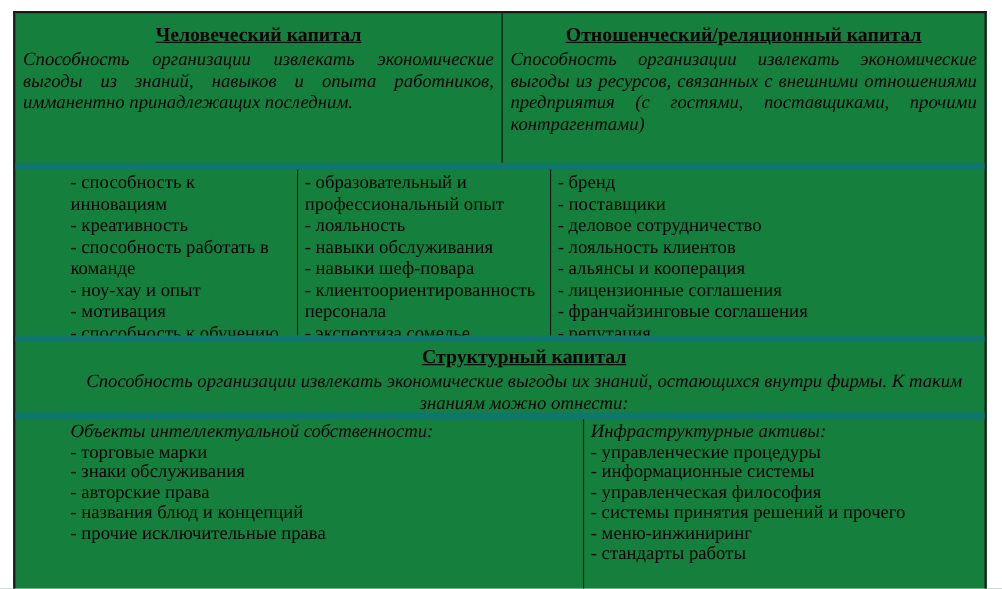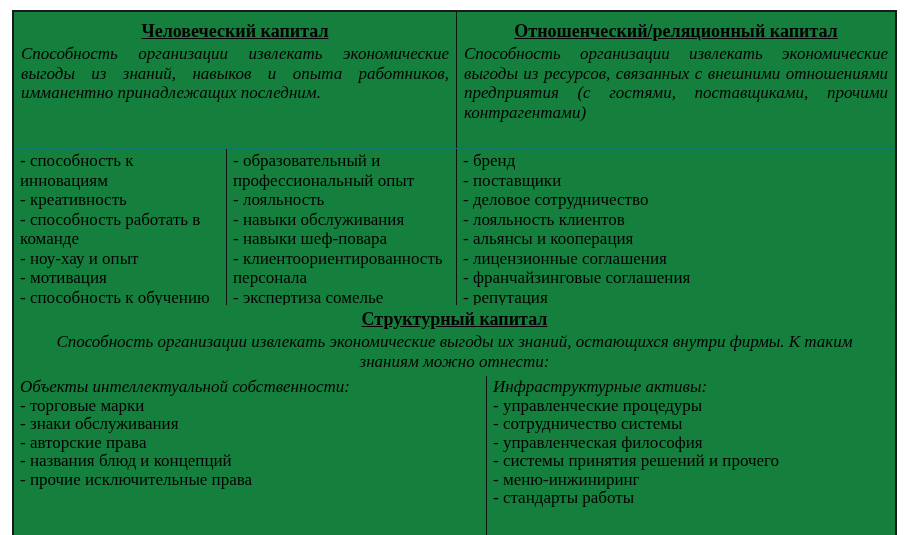--- a/index.html
+++ b/index.html
@@ -14,21 +14,21 @@
   }
   .doc {
     box-sizing: border-box;
     width: 885px;
     margin: 10px 13px 0 12px;
     border: 2px solid #1a1a1a;
     border-bottom: 3px solid #3a3a3a;
     background: #15803d;
   }
   .row { display: flex; box-sizing: border-box; }
-  .row + .row { border-top: 1px solid #0f766e; }
+  .row + .row { border-top: 6px solid #0f766e; padding-left: 44px; }
   .cell { box-sizing: border-box; overflow: hidden; }
   .cell + .cell { border-left: 1px solid #111111; }
 
   .row1 { height: 136px; }
   .row2 { height: 157px; }
   .row3 { height: 70px; }
   .row4 { height: 193px; gap: 30px; }
 
   .row1 .c-left  { width: 442px; }
   .row1 .c-right { flex: 1; }
@@ -132,21 +132,21 @@
       <div class="col-header">Объекты интеллектуальной собственности:</div>
       <div class="li">- торговые марки</div>
       <div class="li">- знаки обслуживания</div>
       <div class="li">- авторские права</div>
       <div class="li">- названия блюд и концепций</div>
       <div class="li">- прочие исключительные права</div>
     </div>
     <div class="cell c-right">
       <div class="col-header">Инфраструктурные активы:</div>
       <div class="li">- управленческие процедуры</div>
-      <div class="li">- сотрудничество системы</div>
+      <div class="li">- информационные системы</div>
       <div class="li">- управленческая философия</div>
       <div class="li">- системы принятия решений и прочего</div>
       <div class="li">- меню-инжиниринг</div>
       <div class="li">- стандарты работы</div>
     </div>
   </div>
 
 </div>
 
 </body></html>

